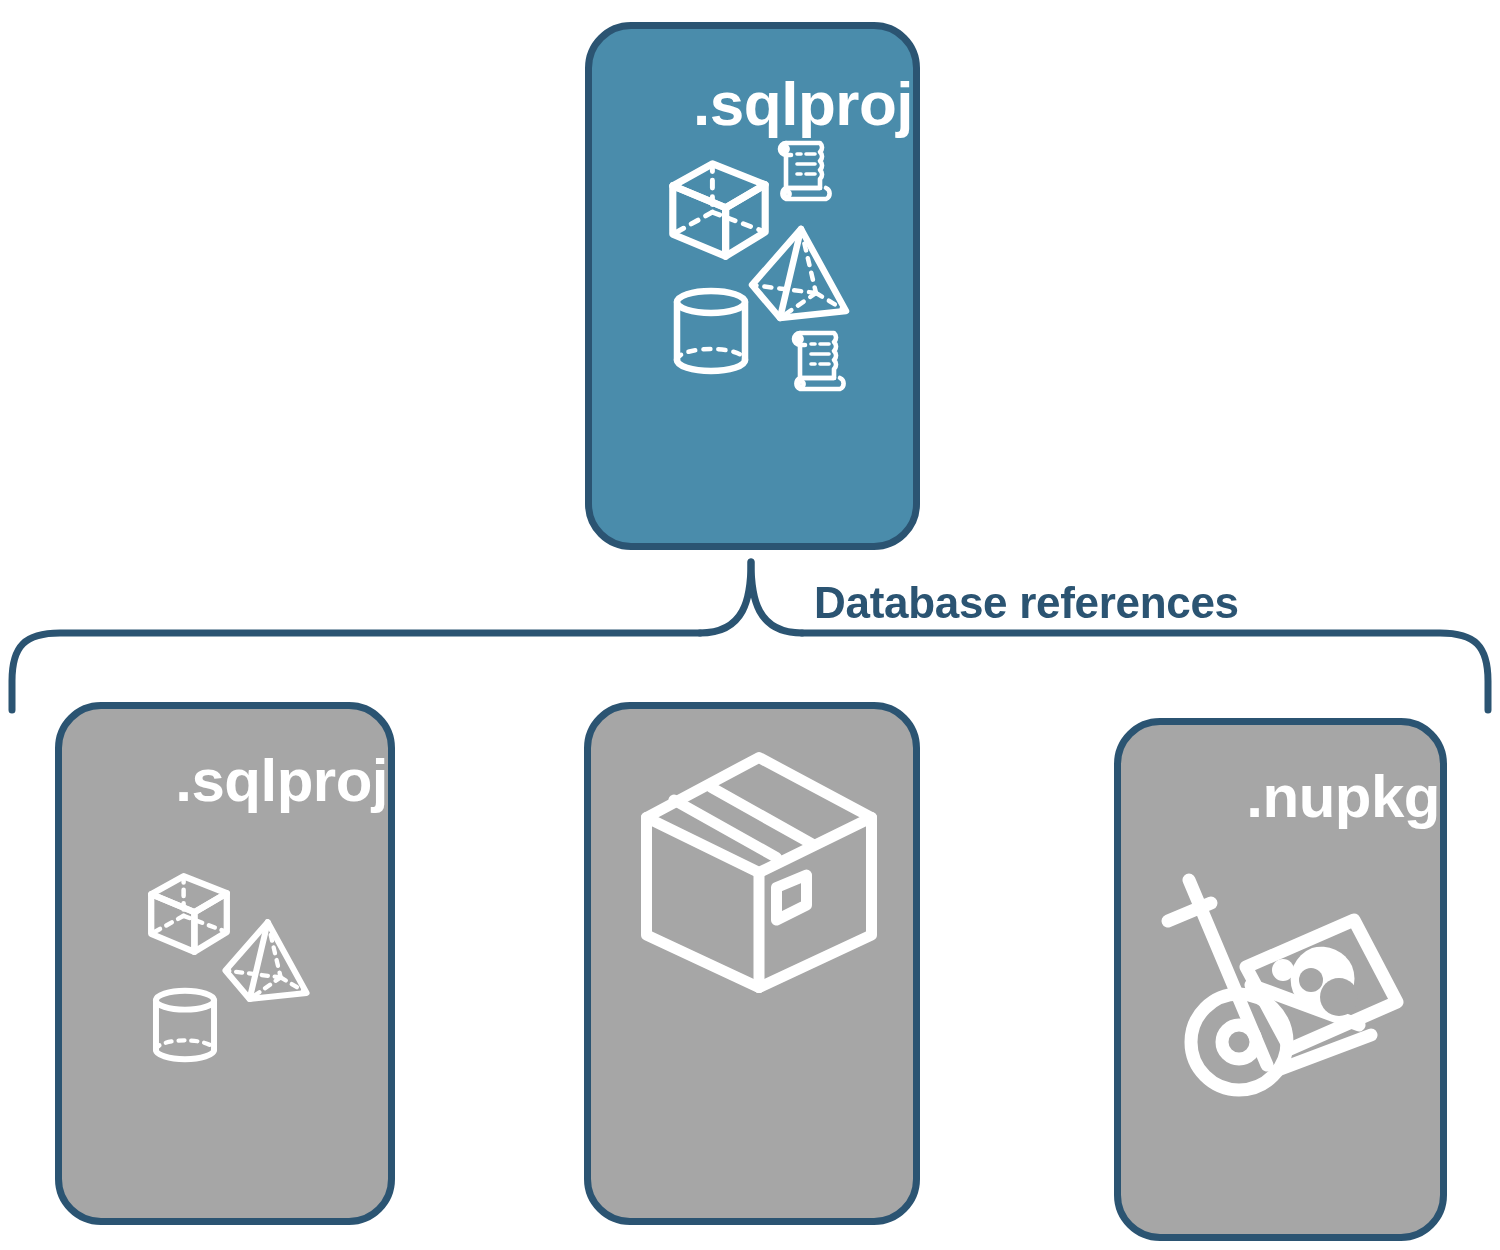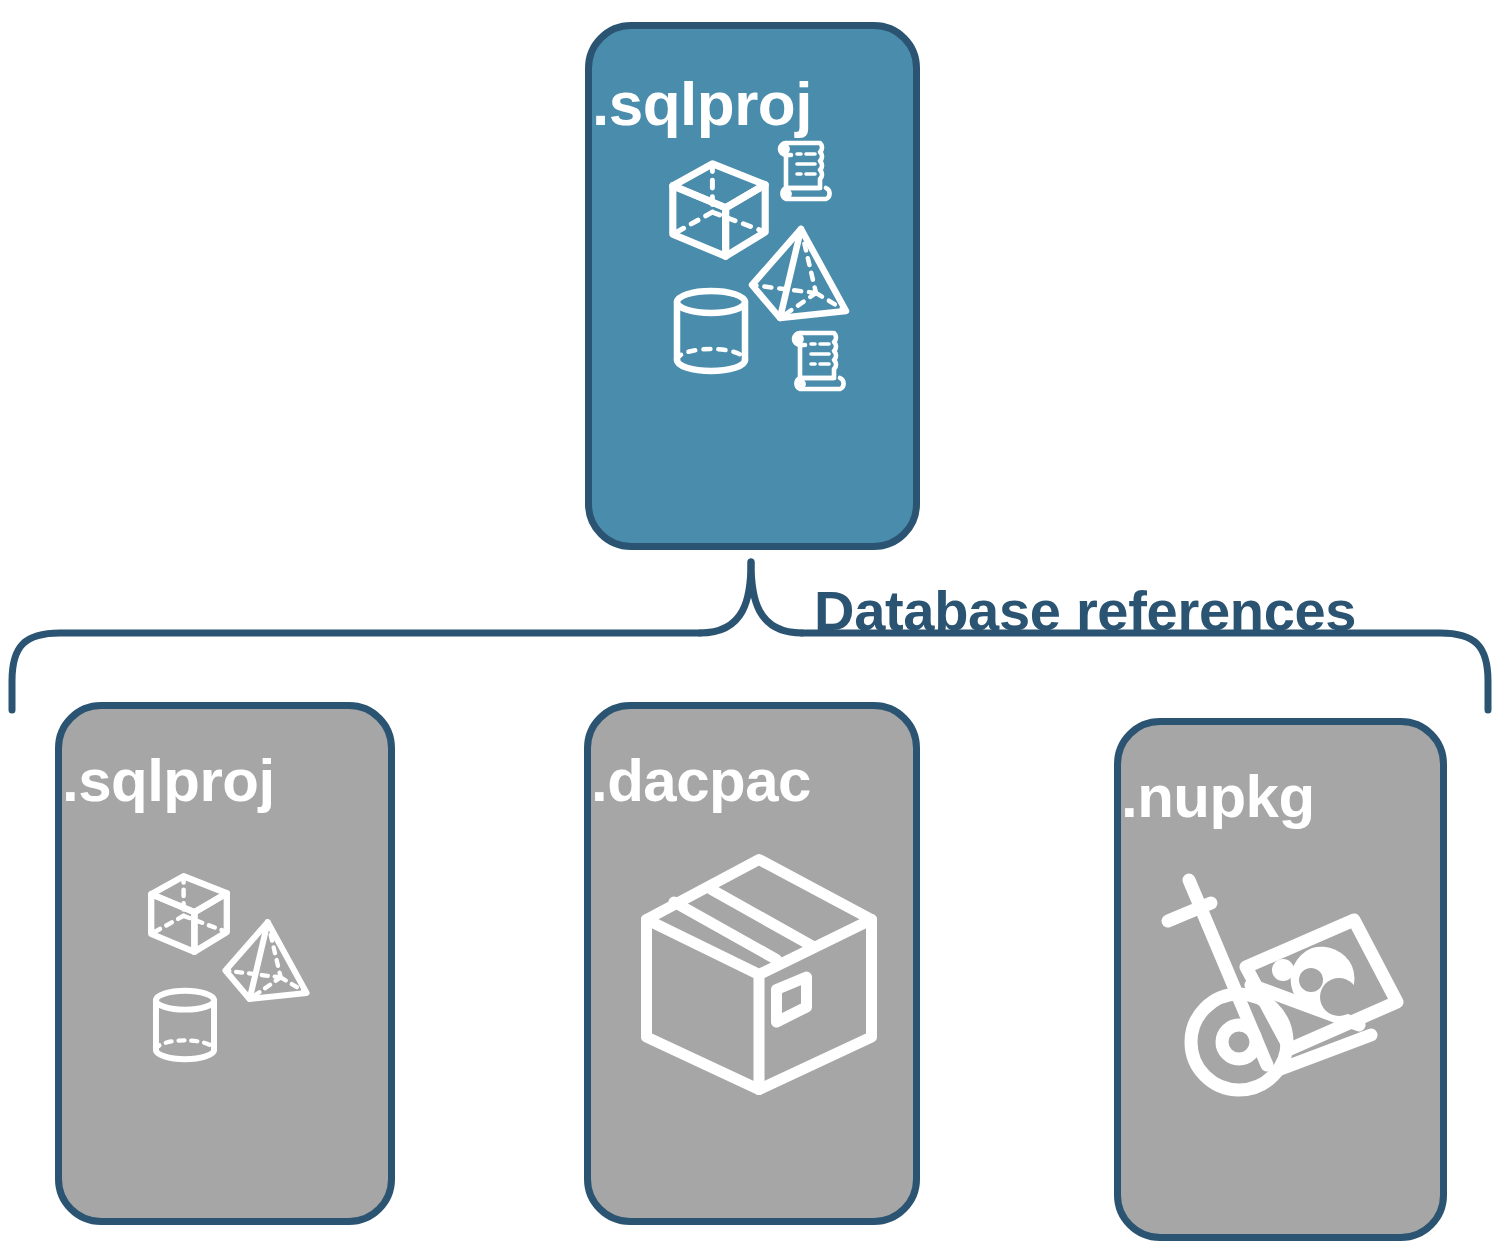--- a/index.html
+++ b/index.html
@@ -20,21 +20,21 @@
   }
 
   
   .card {
     position: absolute;
     box-sizing: border-box;
     border: 7px solid #2B5472;
     border-radius: 46px;
     display: flex;
     flex-direction: column;
-    align-items: flex-start;
+    align-items: flex-end;
   }
   .card.primary {
     background: #4A8CAB;
   }
   .card.secondary {
     background: #A6A6A6;
   }
   .card-title {
     color: #ffffff;
     font-weight: bold;
@@ -71,21 +71,21 @@
     width: 1500px;
     height: 180px;
   }
   #connector svg { display: block; overflow: visible; }
 
   
   #references-label {
     position: absolute;
     left: 814px;
     top: 578px;
-    font-size: 56px;
+    font-size: 44px;
     font-weight: bold;
     color: #2B5472;
     letter-spacing: -0.3px;
     white-space: nowrap;
     user-select: none;
   }
 </style>
 </head>
 <body>
 
@@ -221,21 +221,20 @@
           <path d="M75 17 L75 75"></path>
           <path d="M7 75 a34 11 0 0 0 68 0"></path>
         </g>
         <path fill="none" stroke="#ffffff" stroke-width="5" stroke-linecap="round" stroke-dasharray="7 8" d="M7 75 a34 11 0 0 1 68 0"></path>
       </svg>
 
     </div>
   </div>
 
   <div class="card secondary" id="card-dacpac">
-    <div class="card-title">.dacpac</div>
     <div class="card-art">
 
       <svg style="left:43px; top:36px;" width="250" height="250" viewBox="0 0 100 100">
         <g fill="none" stroke="#ffffff" stroke-width="4.4" stroke-linejoin="round" stroke-linecap="round">
 
           <path d="M50 5 L95 29 L95 76 L50 97 L5 76 L5 29 Z"></path>
 
           <path d="M5 29 L50 51 L95 29"></path>
           <path d="M50 51 L50 97"></path>
 

